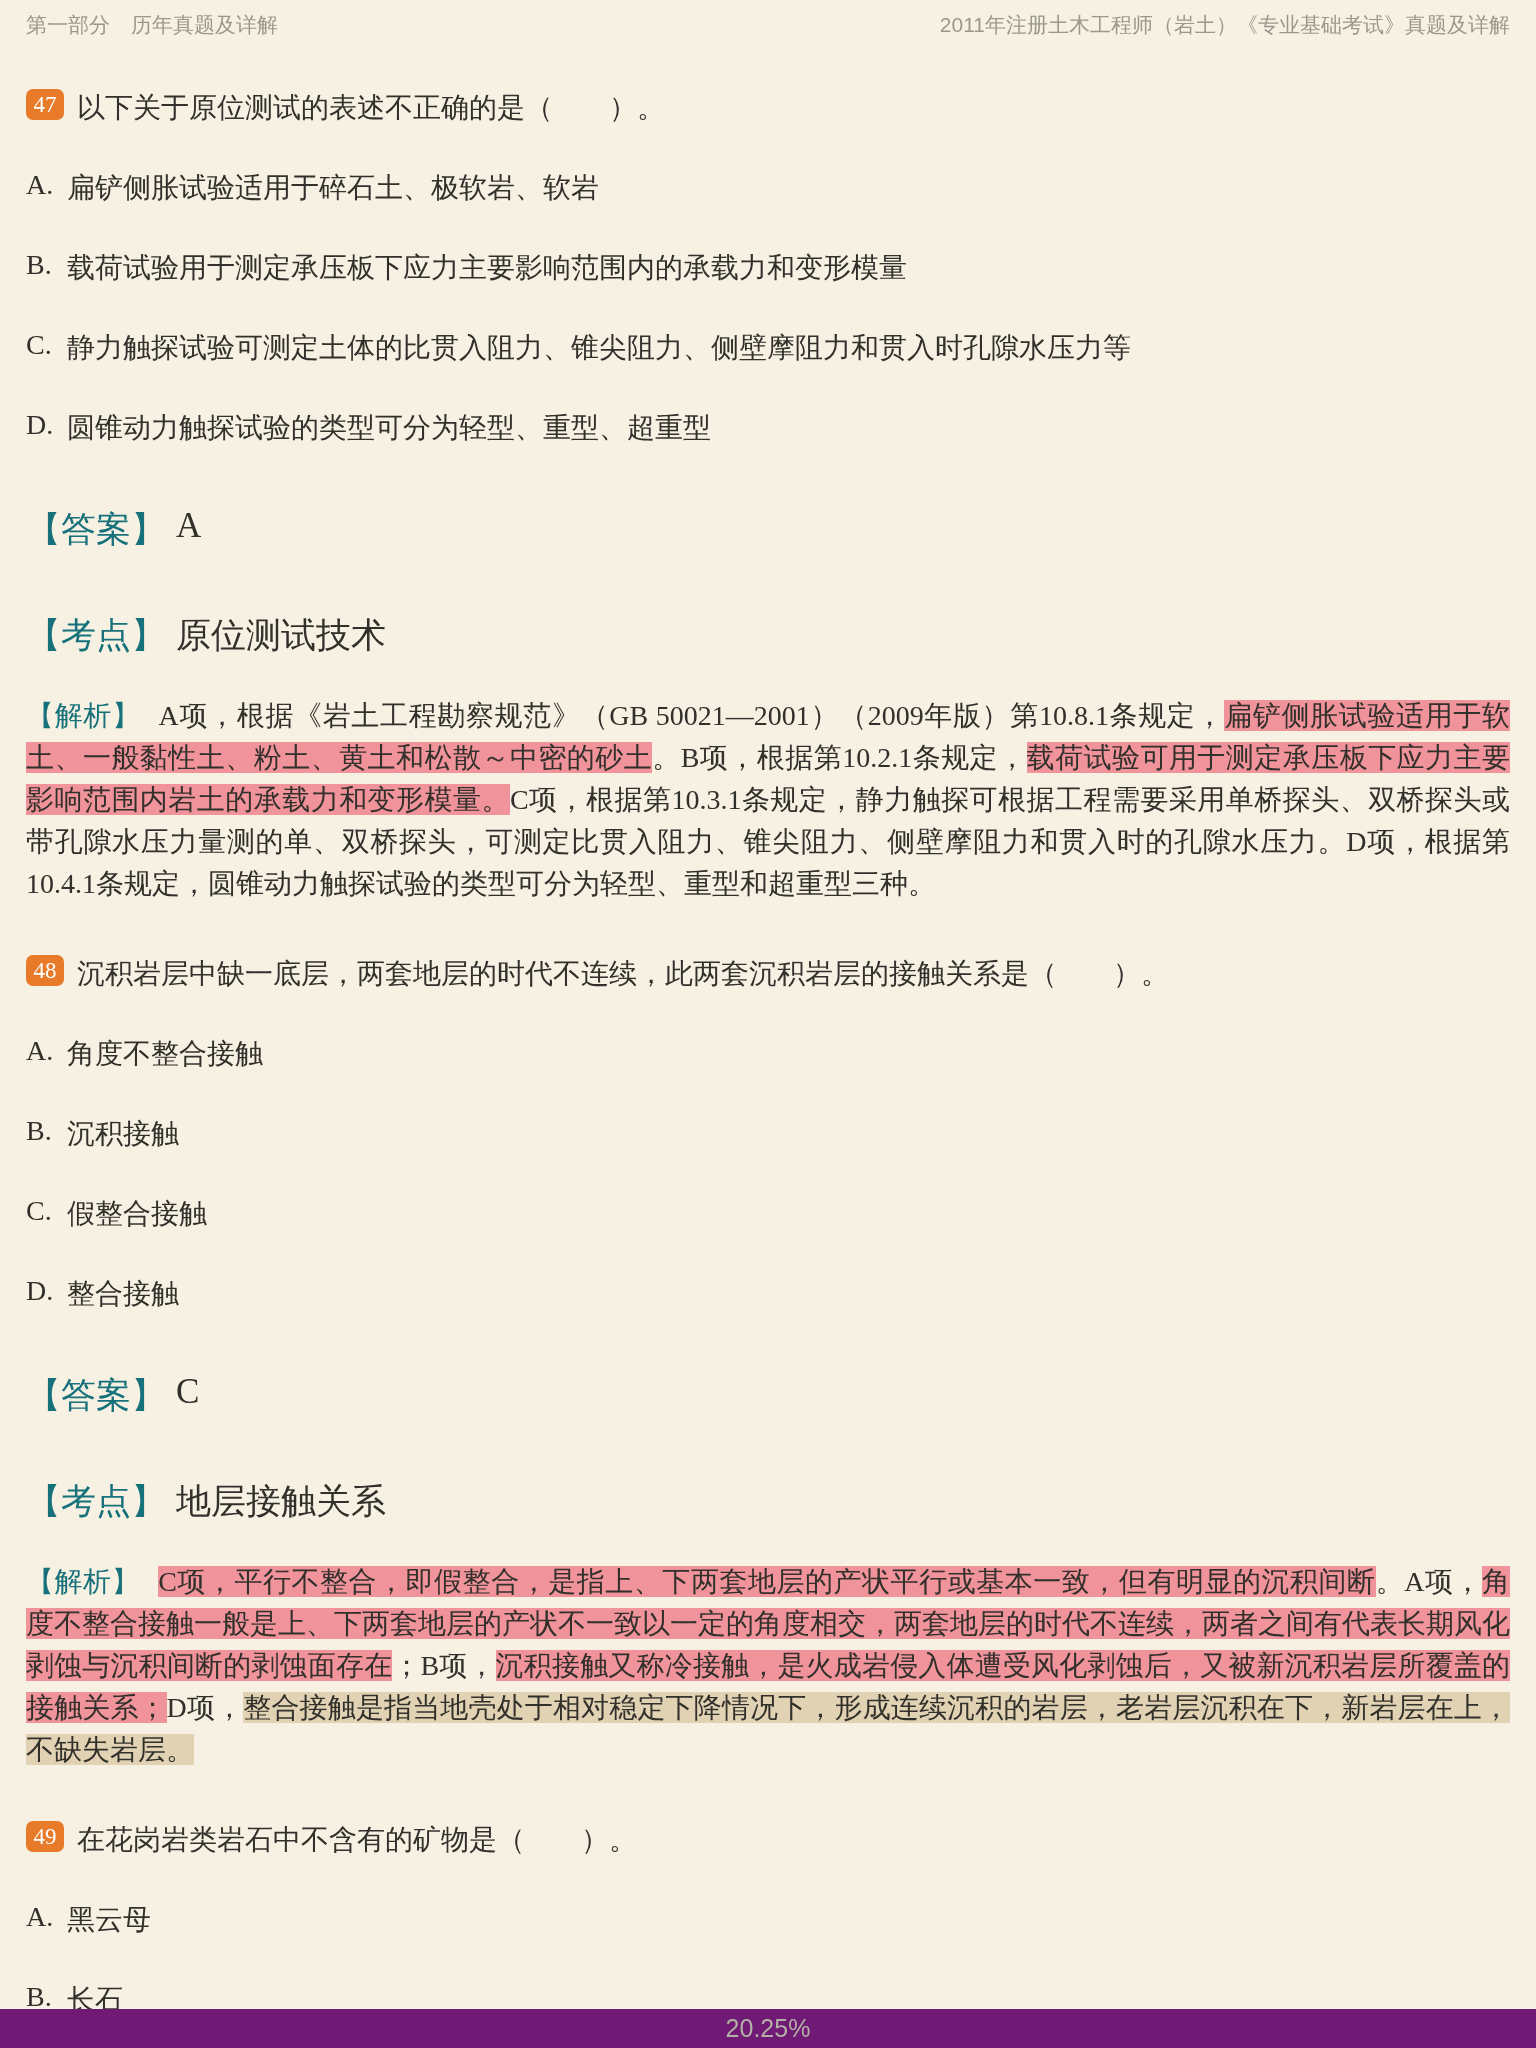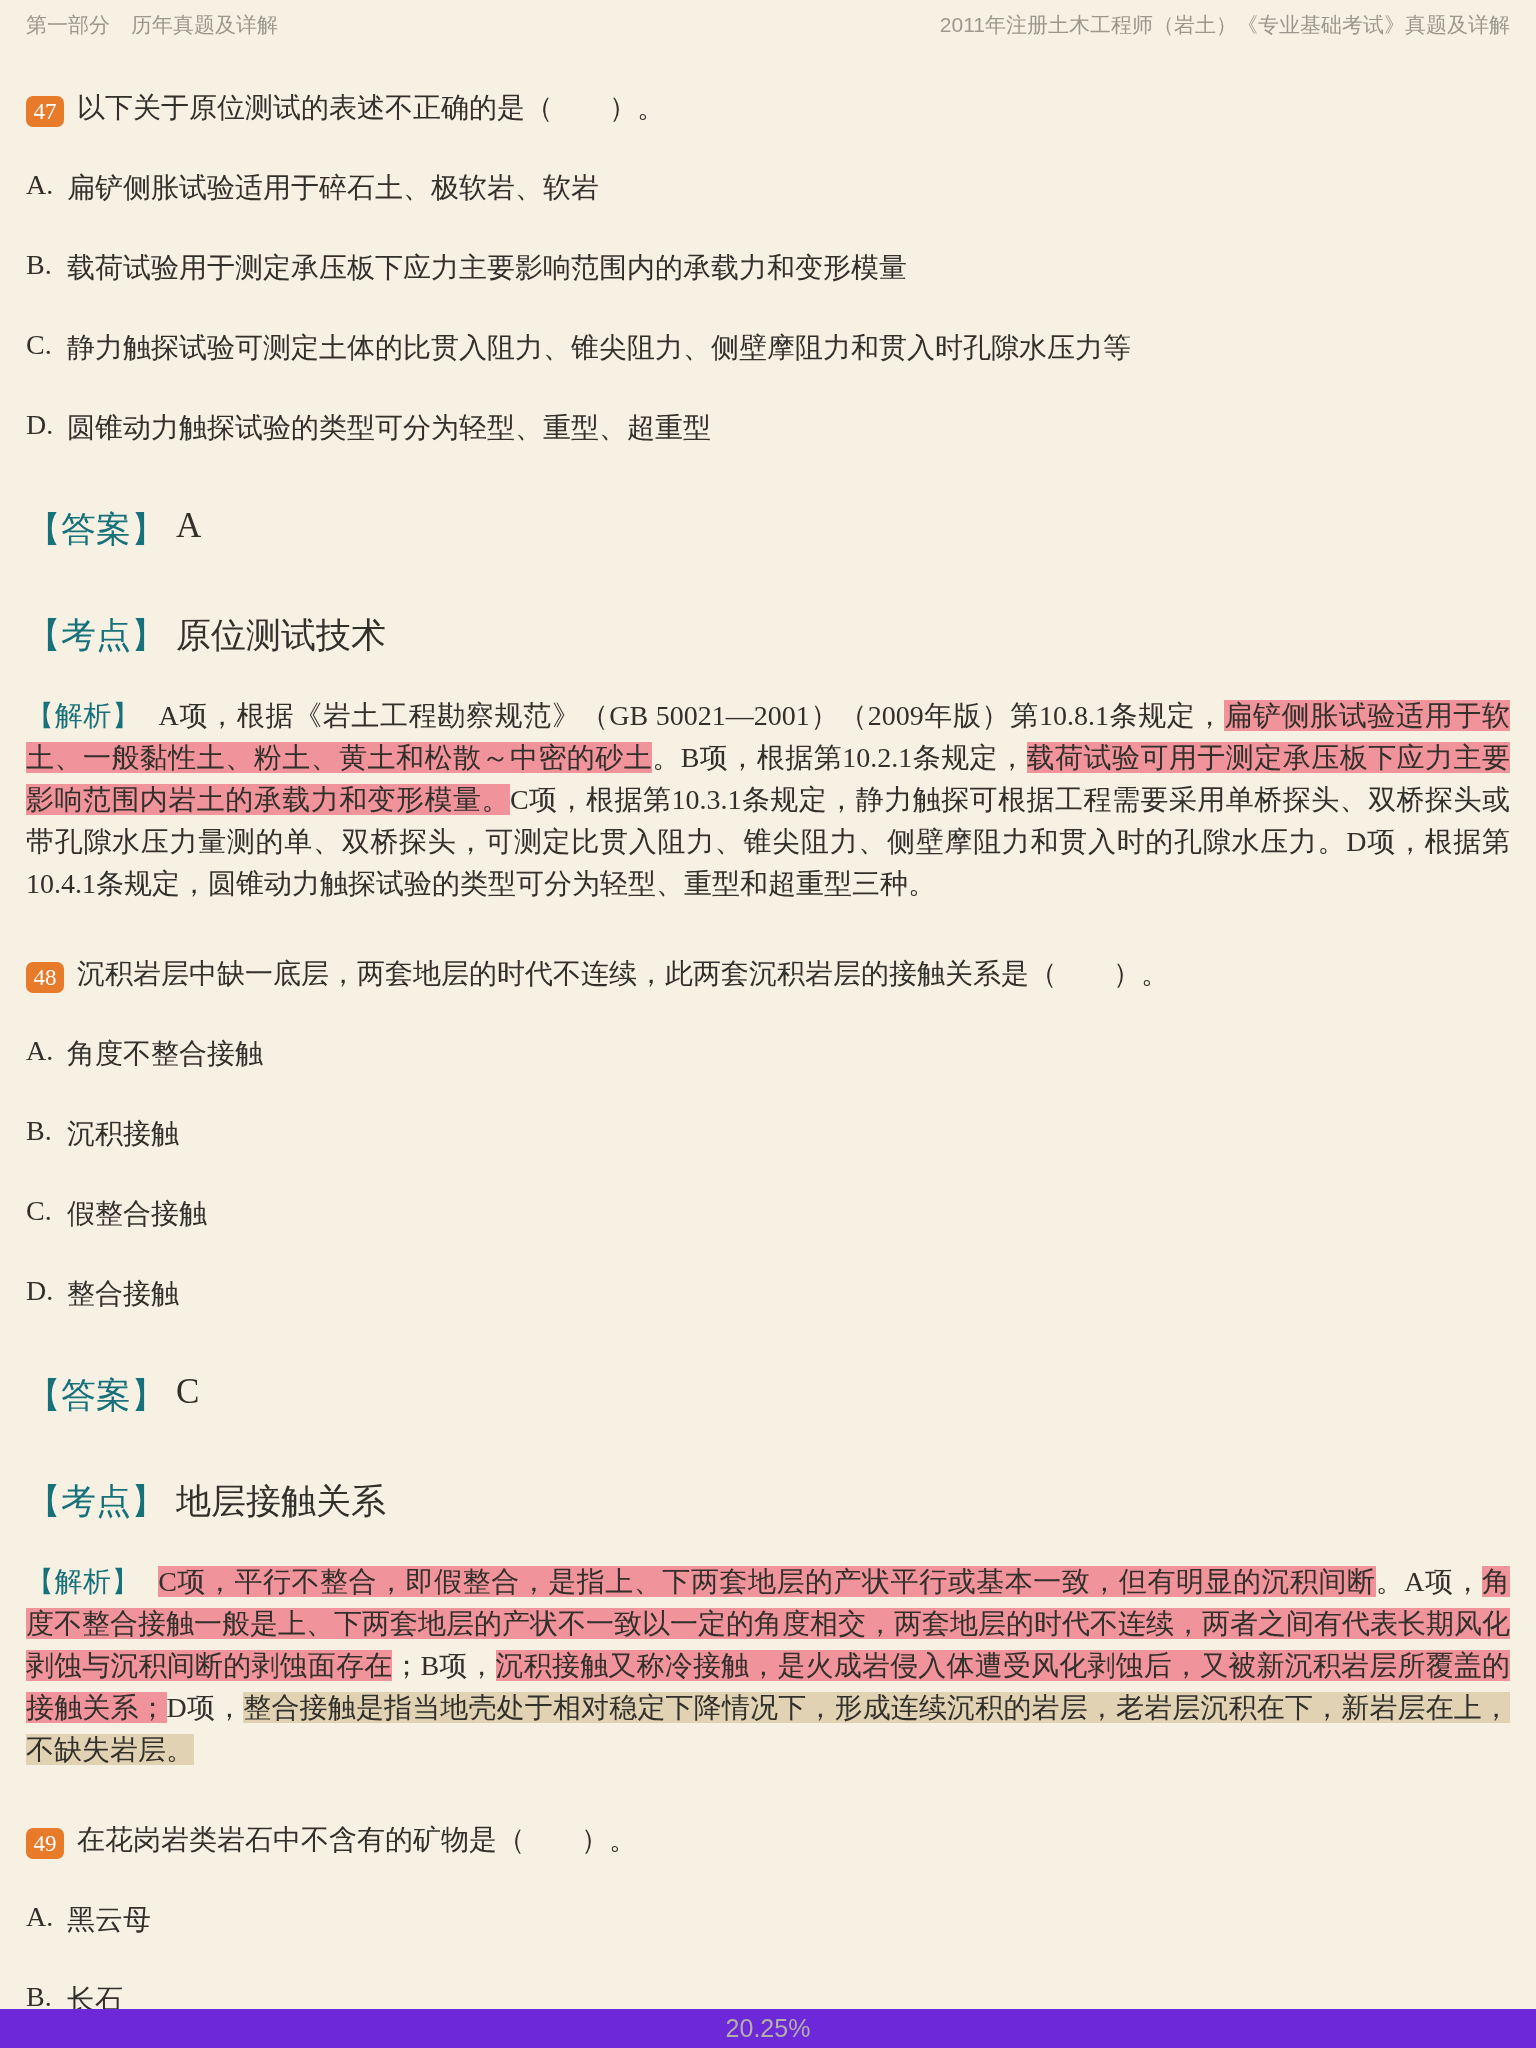--- a/index.html
+++ b/index.html
@@ -13,21 +13,21 @@
   }
   .page { padding:0 26px; }
 
   .header {
     display:flex; justify-content:space-between; align-items:flex-start;
     padding-top:11px; font-size:21px; color:#9a988c;
     font-family:"Liberation Sans", sans-serif;
   }
 
   .stem {
-    display:flex; align-items:flex-end; gap:13px;
+    display:flex; align-items:flex-start; gap:13px;
     font-size:28px; margin-top:50px;
   }
   .q-badge {
     display:inline-flex; justify-content:center; align-items:center;
     min-width:38px; height:31px; padding:0 4px;
     background:#e87b2a; color:#ffffff;
     border-radius:7px; font-size:23px; flex:0 0 auto;
   }
 
   .option { display:flex; margin-top:42px; font-size:28px; }
@@ -40,21 +40,21 @@
   .analysis {
     margin-top:36px; font-size:28px; line-height:42px;
     text-align:justify;
   }
   .analysis .label-teal { margin-right:18px; }
   .hl-pink { background:#f0939b; }
   .hl-tan  { background:#e1d2b4; }
 
   .progress-bar {
     position:absolute; left:0; right:0; bottom:0; height:39px;
-    background:#6d28d9;
+    background:#701a75;
     display:flex; justify-content:center; align-items:center;
     font-family:"Liberation Sans", sans-serif;
     font-size:25px; color:#b3afa7;
   }
 </style>
 </head>
 <body>
 
 <div class="page">
 

